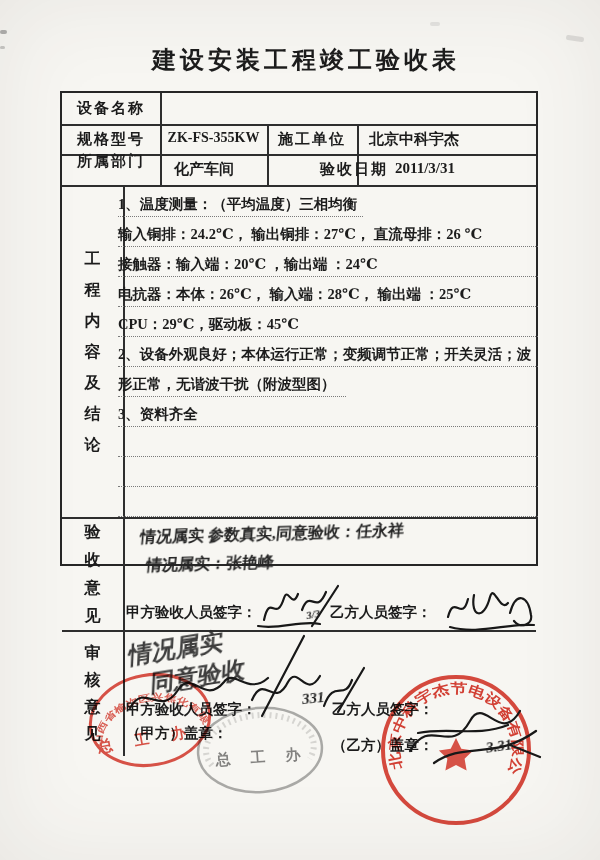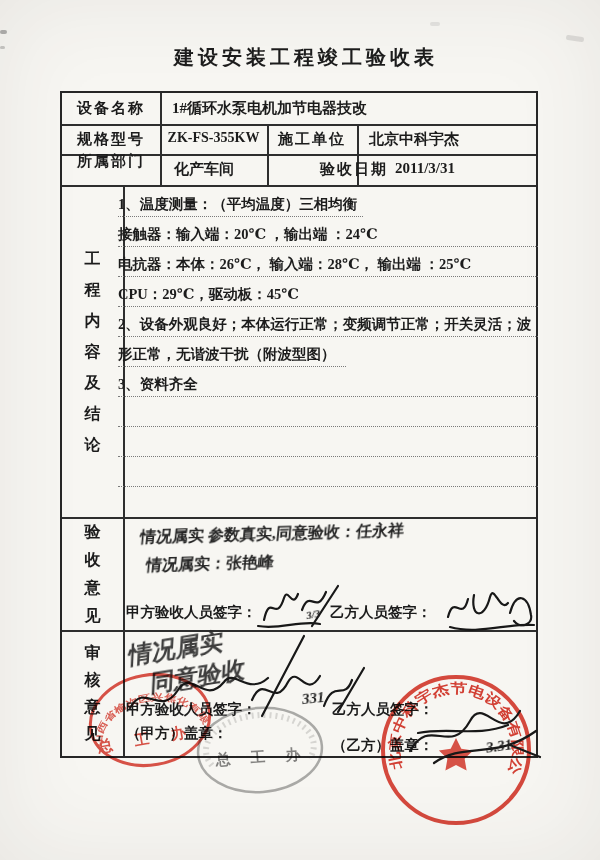--- a/index.html
+++ b/index.html
@@ -6,24 +6,24 @@
   .page{
     position:relative;width:600px;height:860px;margin:0 auto;
     background:var(--paper,#f7f6f2);
     font-family:"Liberation Serif","DejaVu Serif",serif;
     color:var(--ink,#1c1c1c);
     overflow:hidden;
     box-shadow:inset 0 0 90px rgba(60,55,45,.08);
   }
   .title{
     position:absolute;top:44px;left:12px;right:0;text-align:center;
-    font-size:20px;font-weight:bold;letter-spacing:4px;
+    font-size:24px;font-weight:bold;letter-spacing:4px;
   }
   
-  .tbl{position:absolute;left:60px;top:91px;width:478px;height:667px;
+  .tbl{position:absolute;left:60px;top:91px;width:478px;height:475px;
        border:2px solid #262626;box-sizing:border-box;}
   .hl{position:absolute;left:0;right:0;height:1.6px;background:var(--line,#2e2e2e);}
   .vl{position:absolute;width:1.6px;background:var(--line,#2e2e2e);}
   .cell{position:absolute;font-weight:bold;font-size:15px;white-space:nowrap;}
   .cell.lab{letter-spacing:2px;text-align:center;}
   .vlab{
     position:absolute;display:flex;align-items:center;justify-content:center;
     text-align:center;white-space:pre-line;font-weight:bold;font-size:16px;
   }
   .vlab.c7{line-height:31px;}
@@ -75,21 +75,20 @@
     <div class="hl" style="top:61px;"></div>
     <div class="hl" style="top:92px;"></div>
     <div class="hl" style="top:424px;"></div>
     <div class="hl" style="top:537px;"></div>
     <div class="vl" style="left:98px;top:0;height:92px;"></div>
     <div class="vl" style="left:205px;top:31px;height:61px;"></div>
     <div class="vl" style="left:295px;top:31px;height:61px;"></div>
     <div class="vl" style="left:61px;top:92px;height:571px;"></div>
 
     <div class="cell lab" style="left:0;top:6px;width:98px;">设备名称</div>
-    <div class="cell" style="left:110px;top:6px;">1#循环水泵电机加节电器技改</div>
 
     <div class="cell lab" style="left:0;top:37px;width:98px;">规格型号</div>
     <div class="cell" style="left:98px;top:37px;width:107px;text-align:center;font-size:14px;">ZK-FS-355KW</div>
     <div class="cell lab" style="left:205px;top:37px;width:90px;">施工单位</div>
     <div class="cell" style="left:307px;top:37px;">北京中科宇杰</div>
 
     <div class="cell lab" style="left:0;top:59px;width:98px;">所属部门</div>
     <div class="cell" style="left:112px;top:67px;">化产车间</div>
     <div class="cell lab" style="left:205px;top:67px;width:90px;padding-left:42px;">验收日期</div>
     <div class="cell" style="left:313px;top:67px;margin-left:20px;">2011/3/31</div>
@@ -105,20 +104,21 @@
 收
 意
 见</div>
     <div class="vlab c4b" style="left:0;top:537px;width:61px;height:126px;">审
 核
 意
 见</div>
 
     <div class="clines">
       <div class="cline short1">1、温度测量：（平均温度）三相均衡</div>
+      <div class="cline">输入铜排：24.2℃，  输出铜排：27℃，  直流母排：26 ℃</div>
       <div class="cline">接触器：输入端：20℃  ，输出端 ：24℃</div>
       <div class="cline">电抗器：本体：26℃，  输入端：28℃，  输出端 ：25℃</div>
       <div class="cline">CPU：29℃，驱动板：45℃</div>
       <div class="cline">2、设备外观良好；本体运行正常；变频调节正常；开关灵活；波</div>
       <div class="cline short2">形正常，无谐波干扰（附波型图）</div>
       <div class="cline">3、资料齐全</div>
       <div class="cline"></div>
       <div class="cline"></div>
       <div class="cline"></div>
     </div>

